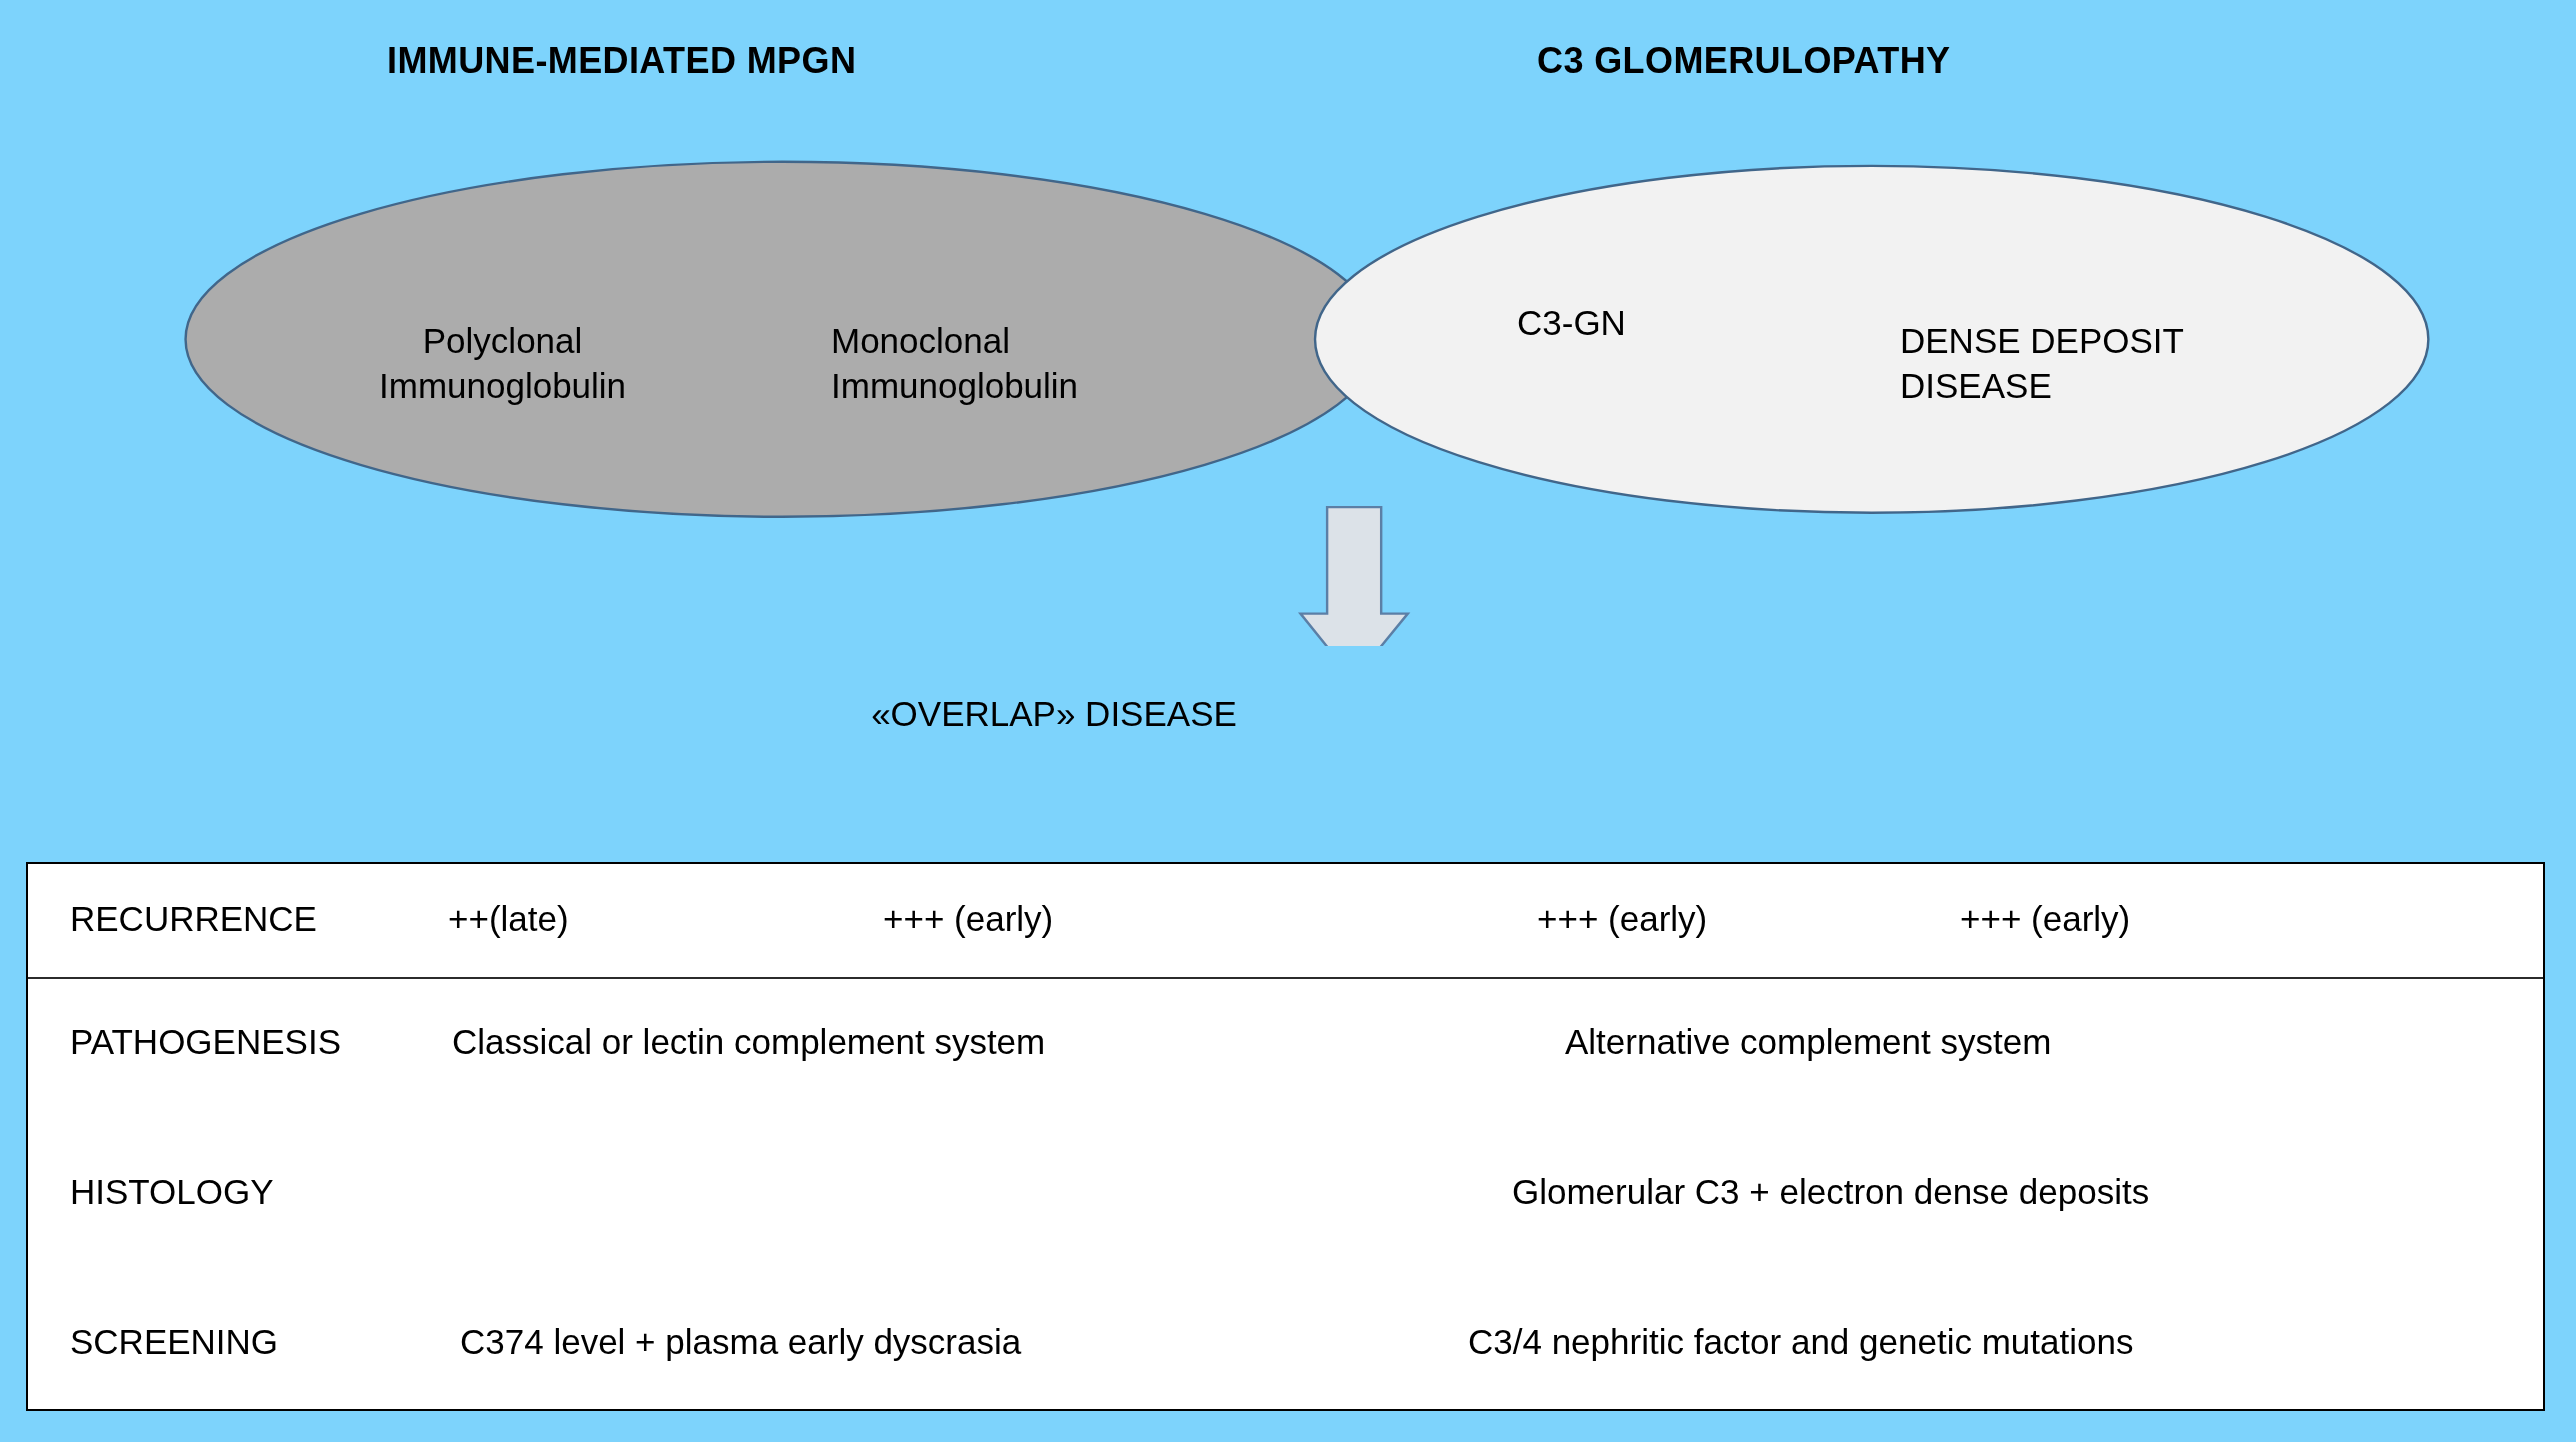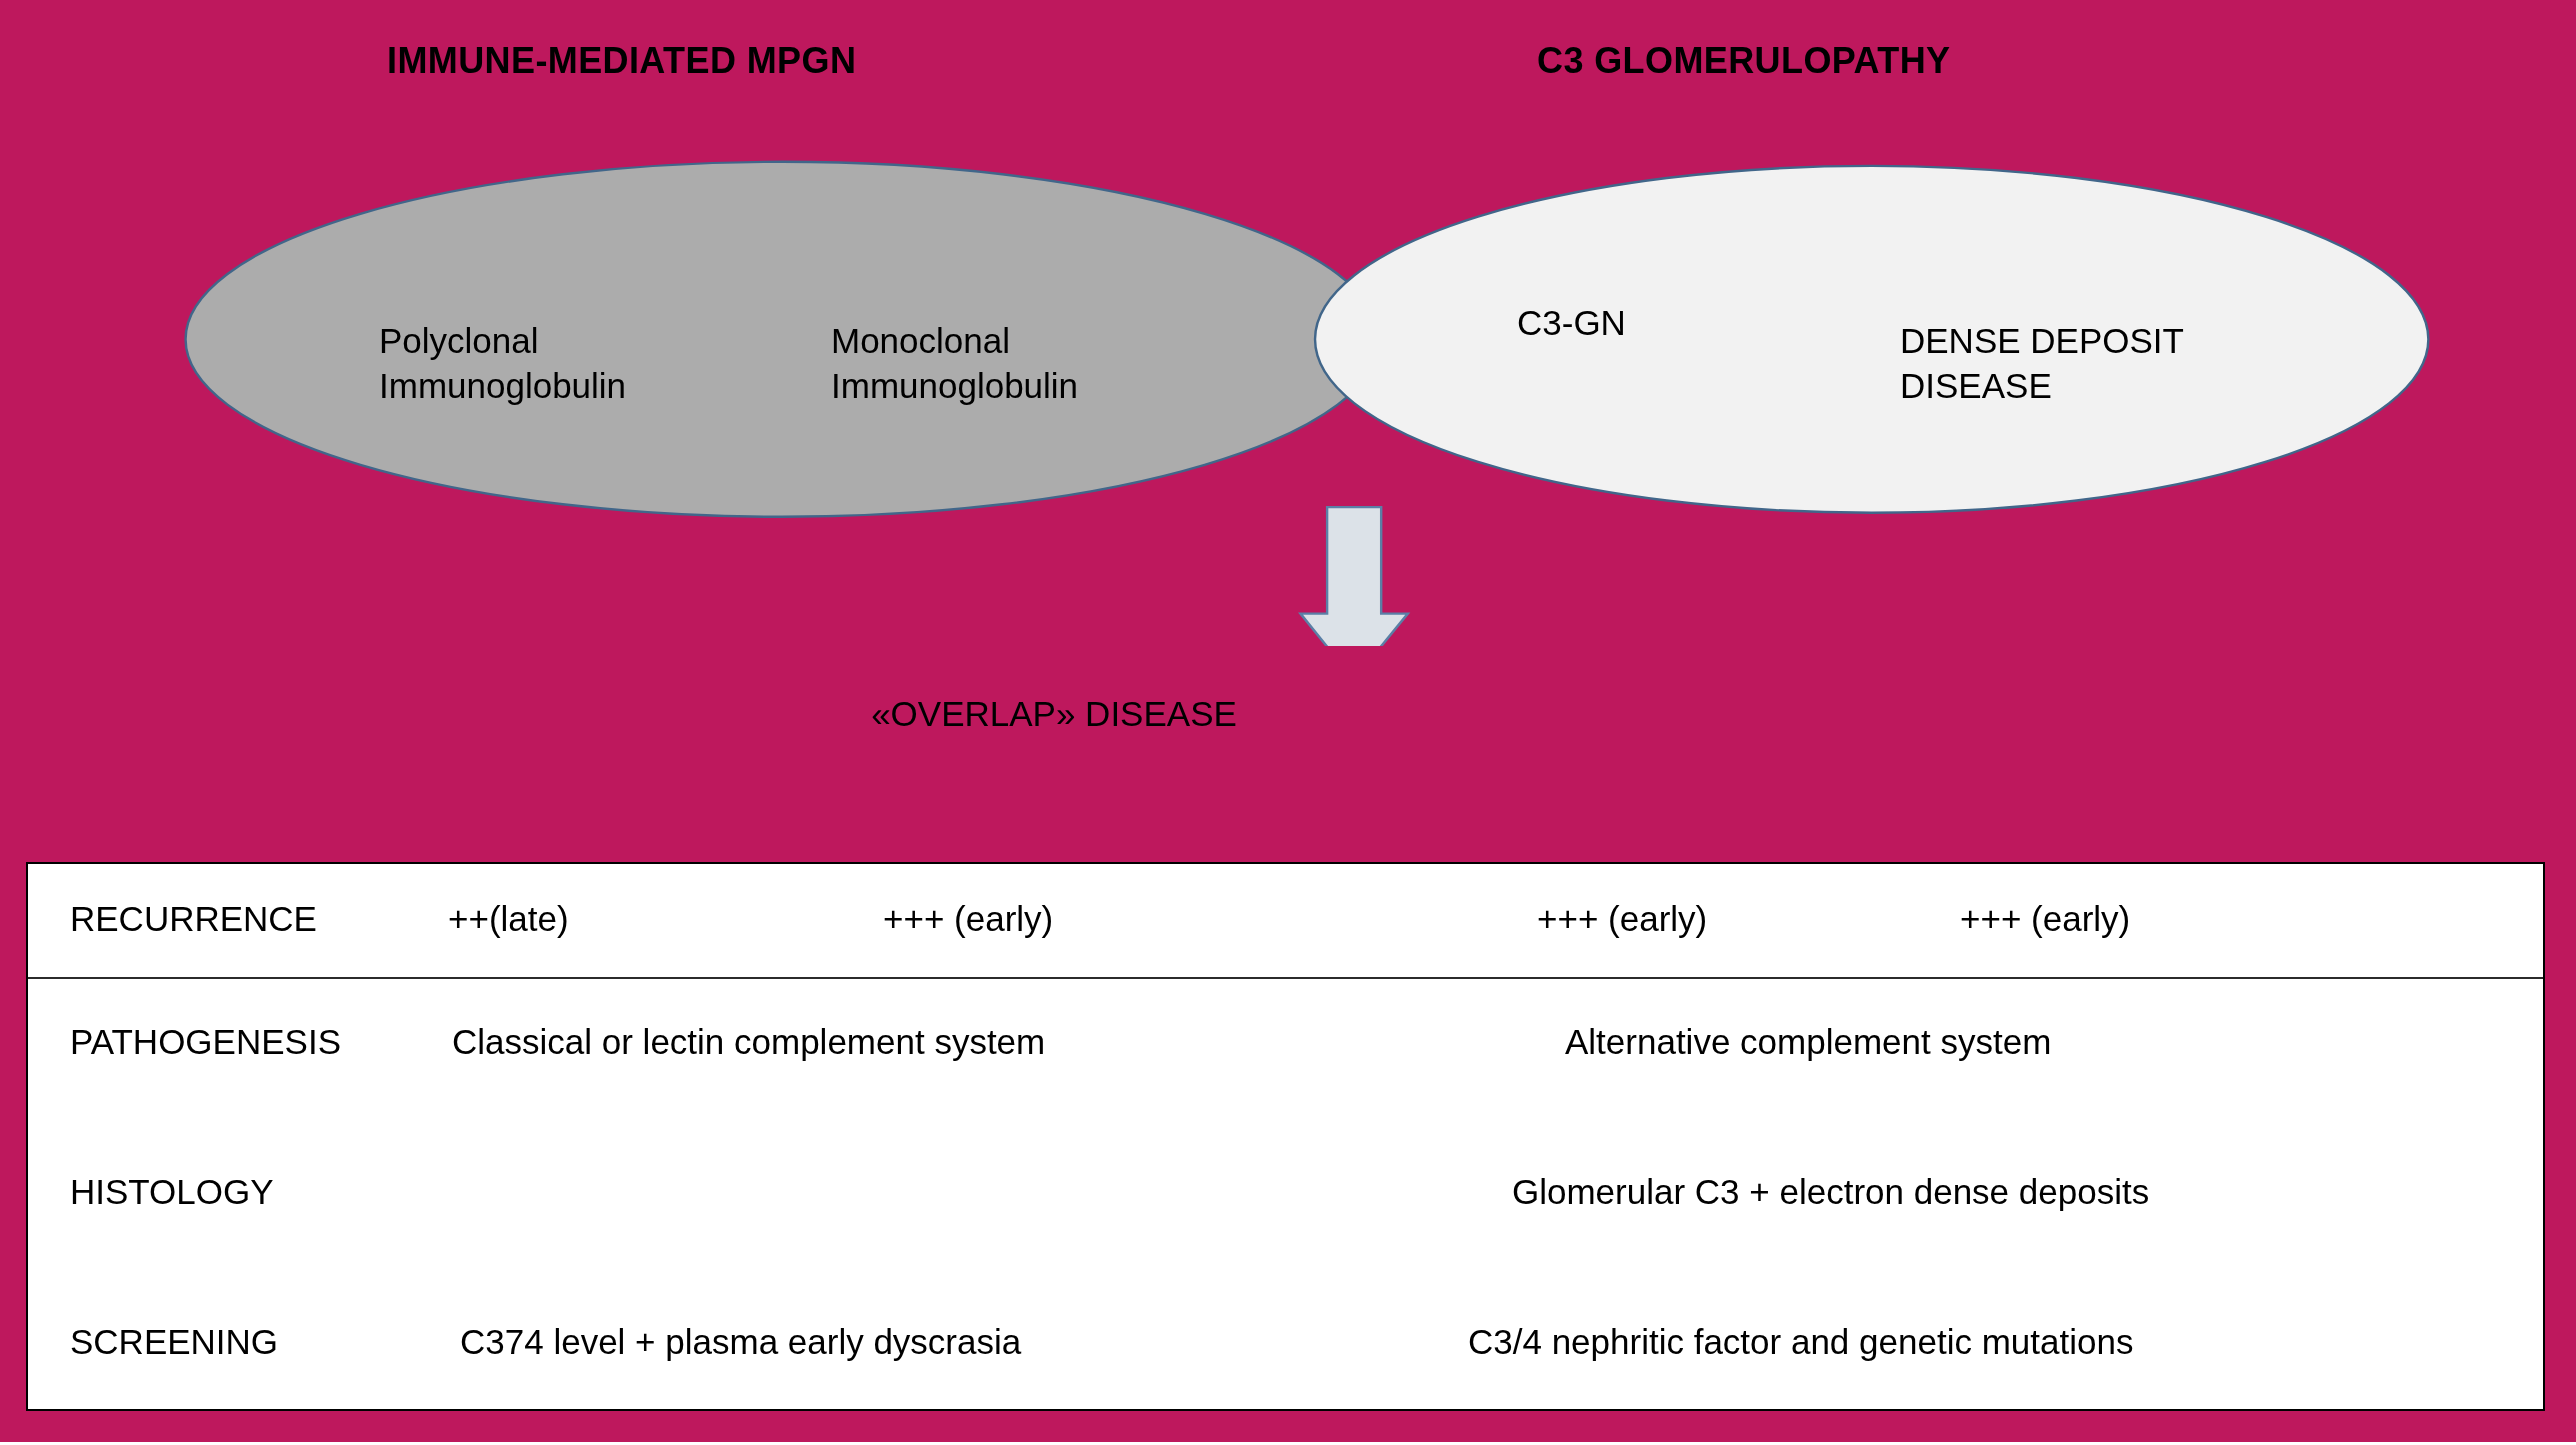--- a/index.html
+++ b/index.html
@@ -8,21 +8,21 @@
     background: #ffffff;
   }
   body {
     font-family: "Liberation Sans", sans-serif;
     color: #000000;
   }
   #page {
     position: relative;
     width: 2576px;
     height: 1442px;
-    background: #be185d;
+    background: #7dd3fc;
     overflow: hidden;
   }
 
   
   .diagram-title {
     position: absolute;
     font-weight: bold;
     font-size: 36px;
     letter-spacing: 0.4px;
     white-space: nowrap;
@@ -41,21 +41,21 @@
   }
   #venn svg { display: block; }
 
   .ellipse-label {
     position: absolute;
     font-size: 35px;
     line-height: 1.28;
     color: #000;
     white-space: pre-line;
   }
-  #label-polyclonal { left: 379px;  top: 319px; }
+  #label-polyclonal { left: 379px;  top: 319px; text-align: center; }
   #label-monoclonal { left: 831px; top: 319px; }
   #label-c3gn       { left: 1517px; top: 301px; }
   #label-ddd        { left: 1900px; top: 319px; }
 
   
   #overlap-caption {
     position: absolute;
     left: 0;
     top: 694px;
     width: 2576px;

